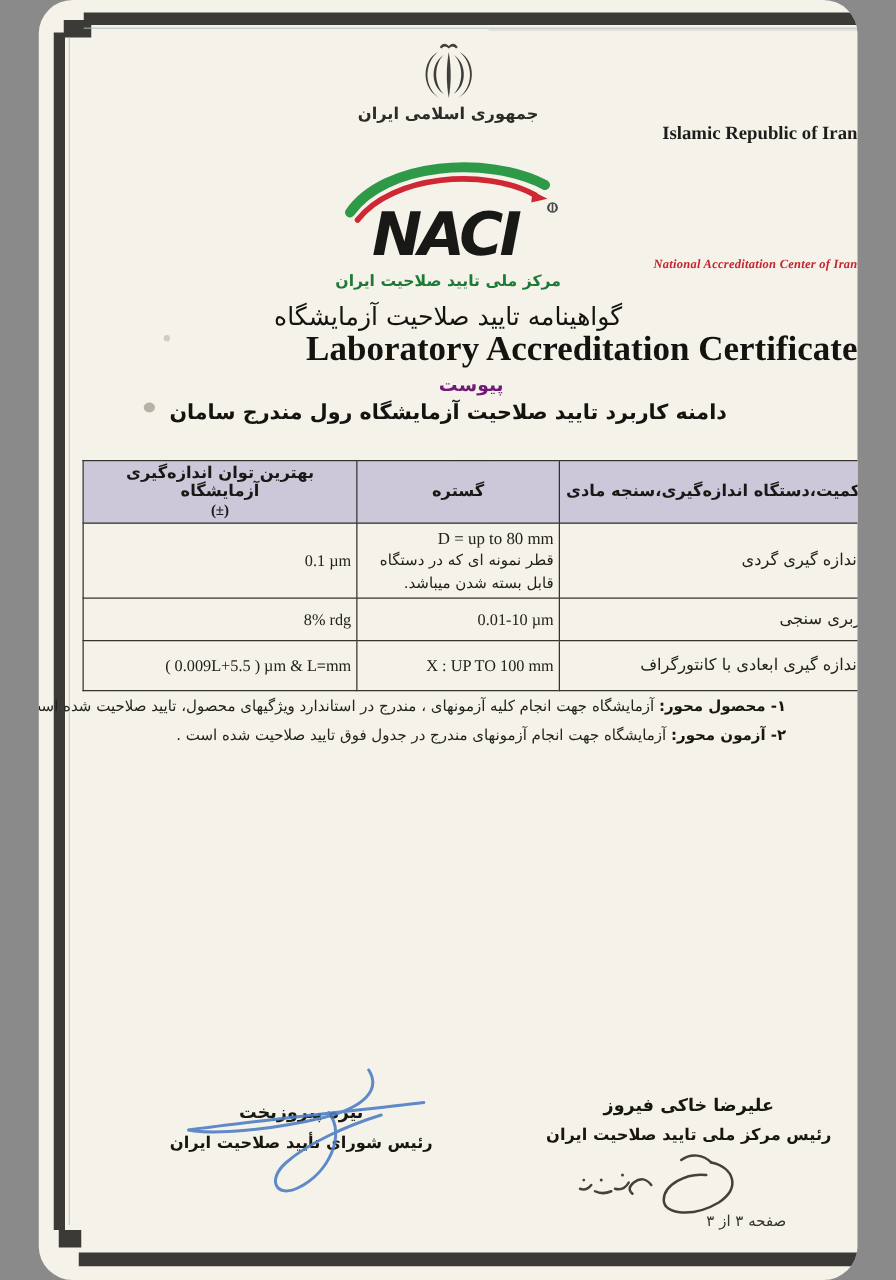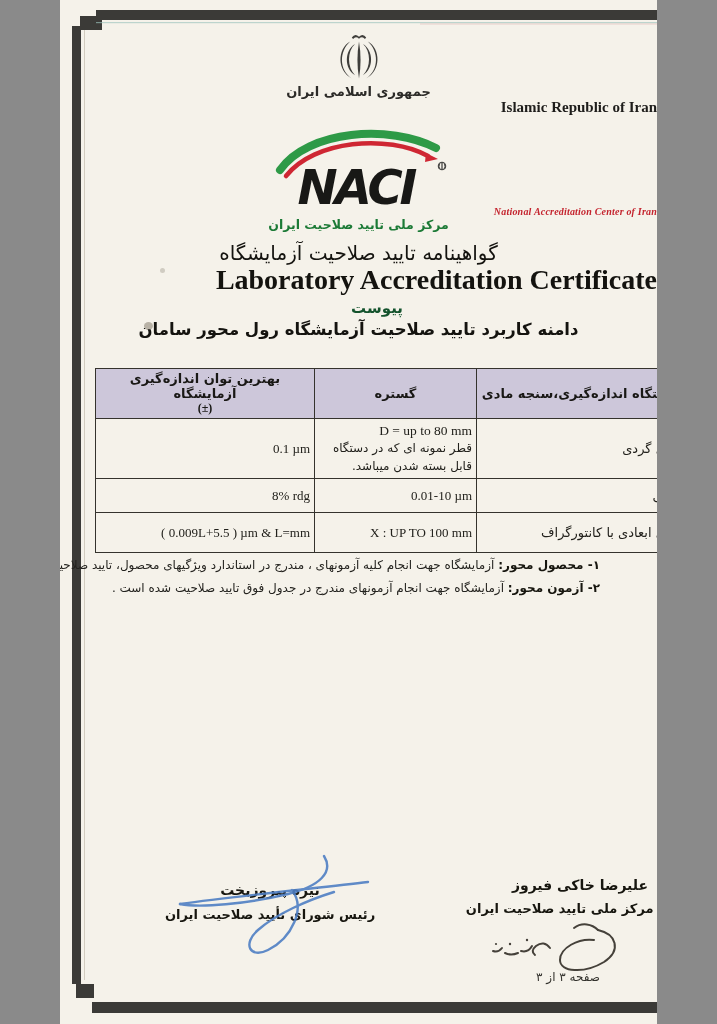--- a/index.html
+++ b/index.html
@@ -1,34 +1,34 @@
 <!DOCTYPE html>
 <html lang="fa"><head>
 <meta charset="utf-8">
 <style>
   html,body{margin:0;padding:0;background:#8a8a8a;}
   .page{
-    position:relative;width:597px;height:1024px;margin:0 auto;
+    position:relative;width:655px;height:1024px;margin:0 auto;
     background:#f5f2ea;overflow:hidden;
-    font-family:"DejaVu Sans",sans-serif;color:#22211e;
+    font-family:"DejaVu Sans",sans-serif;color:#22211e;border-radius:27px;
   }
   .abs{position:absolute;}
   .ctr{left:0;right:0;text-align:center;}
   .fa{direction:rtl;font-family:"DejaVu Sans",sans-serif;}
   .serif{font-family:"Liberation Serif",serif;text-align:right;}
   
   .frame{position:absolute;inset:0;pointer-events:none;}
   
   .country-fa{top:84px;font-size:13px;font-weight:bold;color:#2c2b28;}
   .country-en{top:99px;font-size:15px;font-weight:bold;color:#1e1d1b;}
   .naci-en{top:206px;font-size:10px;font-style:italic;font-weight:bold;color:#c4242e;letter-spacing:.2px;}
   .naci-fa{top:217px;font-size:12.5px;font-weight:bold;color:#1c7a36;}
   .title-fa{top:241px;font-size:20px;color:#14130f;letter-spacing:.5px;}
   .title-en{top:264px;font-size:28px;font-weight:bold;color:#14130f;}
-  .attach{top:299px;font-size:15px;font-weight:bold;color:#14532d;padding-left:37px;}
+  .attach{top:299px;font-size:15px;font-weight:bold;color:#701a75;padding-left:37px;}
   .scope{top:320px;font-size:16.5px;font-weight:bold;color:#14130f;}
   
   .tbl-wrap{top:368px;left:35px;width:653px;}
   table.tbl{border-collapse:collapse;width:653px;direction:rtl;table-layout:fixed;}
   .tbl td,.tbl th{border:1.7px solid #35332d;vertical-align:middle;padding:2px 4px;}
   .tbl th{background:#cdc7da;font-size:13px;font-weight:bold;color:#191815;}
   .tbl td{font-size:13px;color:#22211c;text-align:right;}
   .c-no{width:48px;}.c-q{width:237px;}.c-r{width:153px;}.c-b{width:210px;}
   .h-row{height:50px;}
   .r1{height:60px;}.r2{height:34px;}.r3{height:40px;}
@@ -100,21 +100,21 @@
       </g>
       <text x="92" y="78" text-anchor="middle" font-family="DejaVu Sans" font-weight="bold" font-style="italic" font-size="48" letter-spacing="-3" fill="#181816">NACI</text>
     </svg>
   </div>
   <div class="abs ctr naci-en serif">National Accreditation Center of Iran</div>
   <div class="abs ctr fa naci-fa">مرکز ملی تایید صلاحیت ایران</div>
 
   <div class="abs ctr fa title-fa">گواهینامه تایید صلاحیت آزمایشگاه</div>
   <div class="abs ctr serif title-en">Laboratory Accreditation Certificate</div>
   <div class="abs ctr fa attach">پیوست</div>
-  <div class="abs ctr fa scope">دامنه کاربرد تایید صلاحیت آزمایشگاه رول محور سامان</div>
+  <div class="abs ctr fa scope">دامنه کاربرد تایید صلاحیت آزمایشگاه رول مندرج سامان</div>
 
   <div class="abs tbl-wrap">
     <table class="tbl fa">
       <tbody>
           <tr class="h-row">
         <th class="c-no">ردیف</th>
         <th class="c-q">کمیت،دستگاه اندازه‌گیری،سنجه مادی</th>
         <th class="c-r">گستره</th>
         <th class="c-b">
           <div>بهترین توان اندازه‌گیری آزمایشگاه</div>

